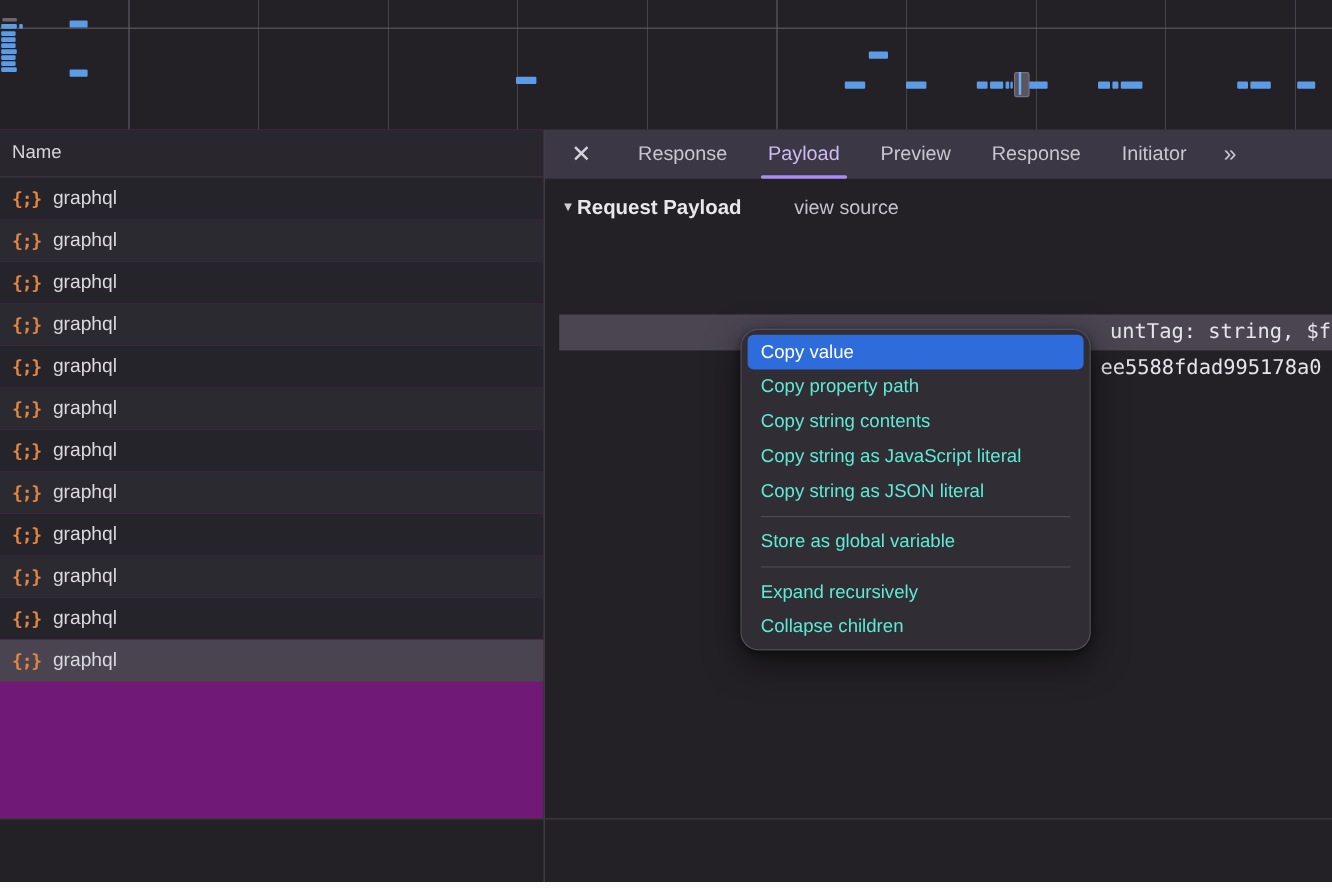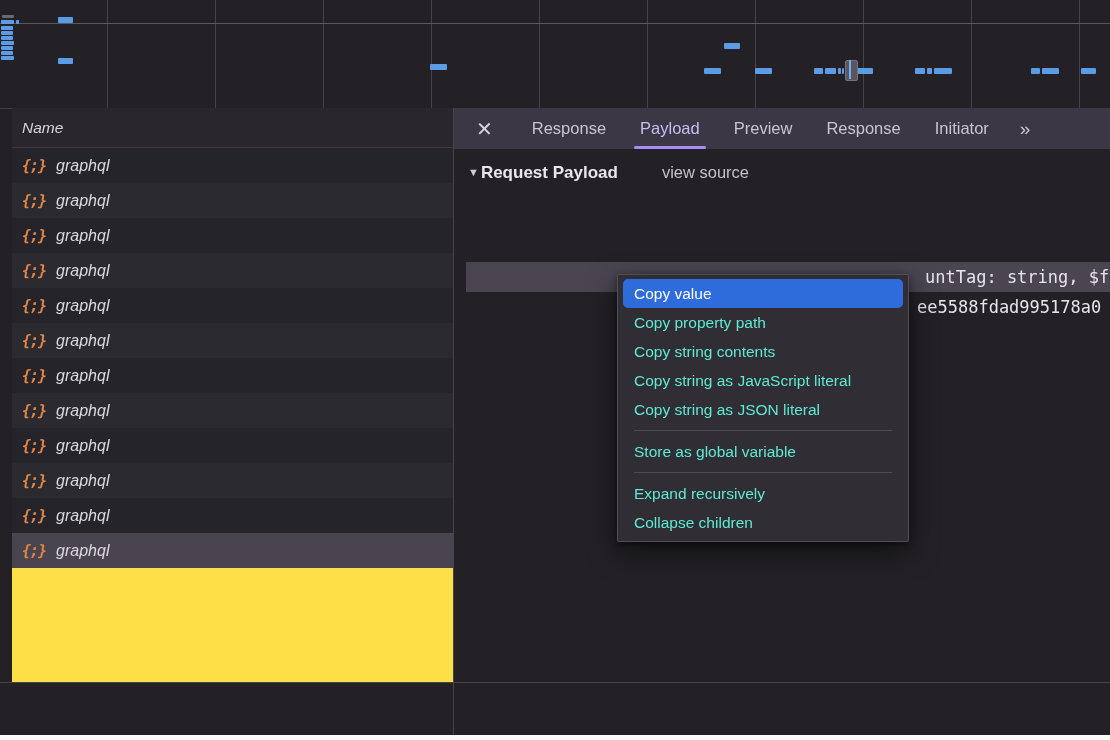--- a/index.html
+++ b/index.html
@@ -16,21 +16,21 @@
       repeating-linear-gradient(to right, transparent 0px, transparent 107px, #454249 107px, #454249 108px),
       #232126;
     border-bottom:1px solid #403d45;
   }
   .ov-hline{position:absolute;left:0;top:23px;width:100%;height:1px;background:#5b585f;}
   .bar{position:absolute;border-radius:1px;background:#5c9ce6;}
   .bar.gray{background:#6b686f;}
   .scrub{position:absolute;background:#5a5660;border:1px solid #757180;border-radius:2px;}
   .scrub-line{position:absolute;background:#6fb1f5;}
   
-  .left-panel{position:absolute;left:12px;top:108px;width:453px;height:574px;background:#fde047;font-style:italic;}
+  .left-panel{position:absolute;left:0;top:108px;width:453px;height:574px;background:#701a75;}
   .name-header{
     height:40px;line-height:40px;padding-left:10px;background:#29272d;
     color:#d7d5da;font-size:15.5px;border-bottom:1px solid #3c3a41;box-sizing:border-box;
   }
   .req-row{height:35px;display:flex;align-items:center;padding-left:10px;gap:10px;}
   .req-row:nth-child(odd){background:#26242b;}
   .req-row:nth-child(even){background:#2c2a31;}
   .req-row.selected{background:#49444f;}
   .req-icon{
     font-family:"DejaVu Sans Mono",monospace;font-weight:bold;
@@ -73,21 +73,21 @@
   .frag-query{left:459px;}
   .frag-vars{left:451px;}
   
   .footer-divider{position:absolute;left:0;top:682px;width:1110px;height:1px;background:#45424a;}
   .footer{position:absolute;left:0;top:683px;width:1110px;height:52px;background:#232126;}
   .footer-vdiv{position:absolute;left:453px;top:683px;width:1px;height:52px;background:#45424a;}
   .bottom-white{position:absolute;left:0;top:735px;width:1110px;height:5px;background:#fbfbfb;}
   
   .context-menu{
     position:absolute;left:617px;top:274px;width:292px;box-sizing:border-box;
-    background:#302d35;border:1px solid rgba(140,134,150,.38);border-radius:2px;
+    background:#302d35;border:1px solid rgba(140,134,150,.38);border-radius:15px;
     box-shadow:0 10px 28px rgba(0,0,0,.55), 0 2px 6px rgba(0,0,0,.4);
     padding:4px 0;z-index:10;
   }
   .mi{
     height:29px;line-height:29px;padding:0 16px;color:#5eead4;font-size:15.5px;
     white-space:nowrap;cursor:default;
   }
   .mi.hl{
     background:#2e6cdb;color:#ffffff;border-radius:5px;
     margin:0 5px;padding:0 11px;

